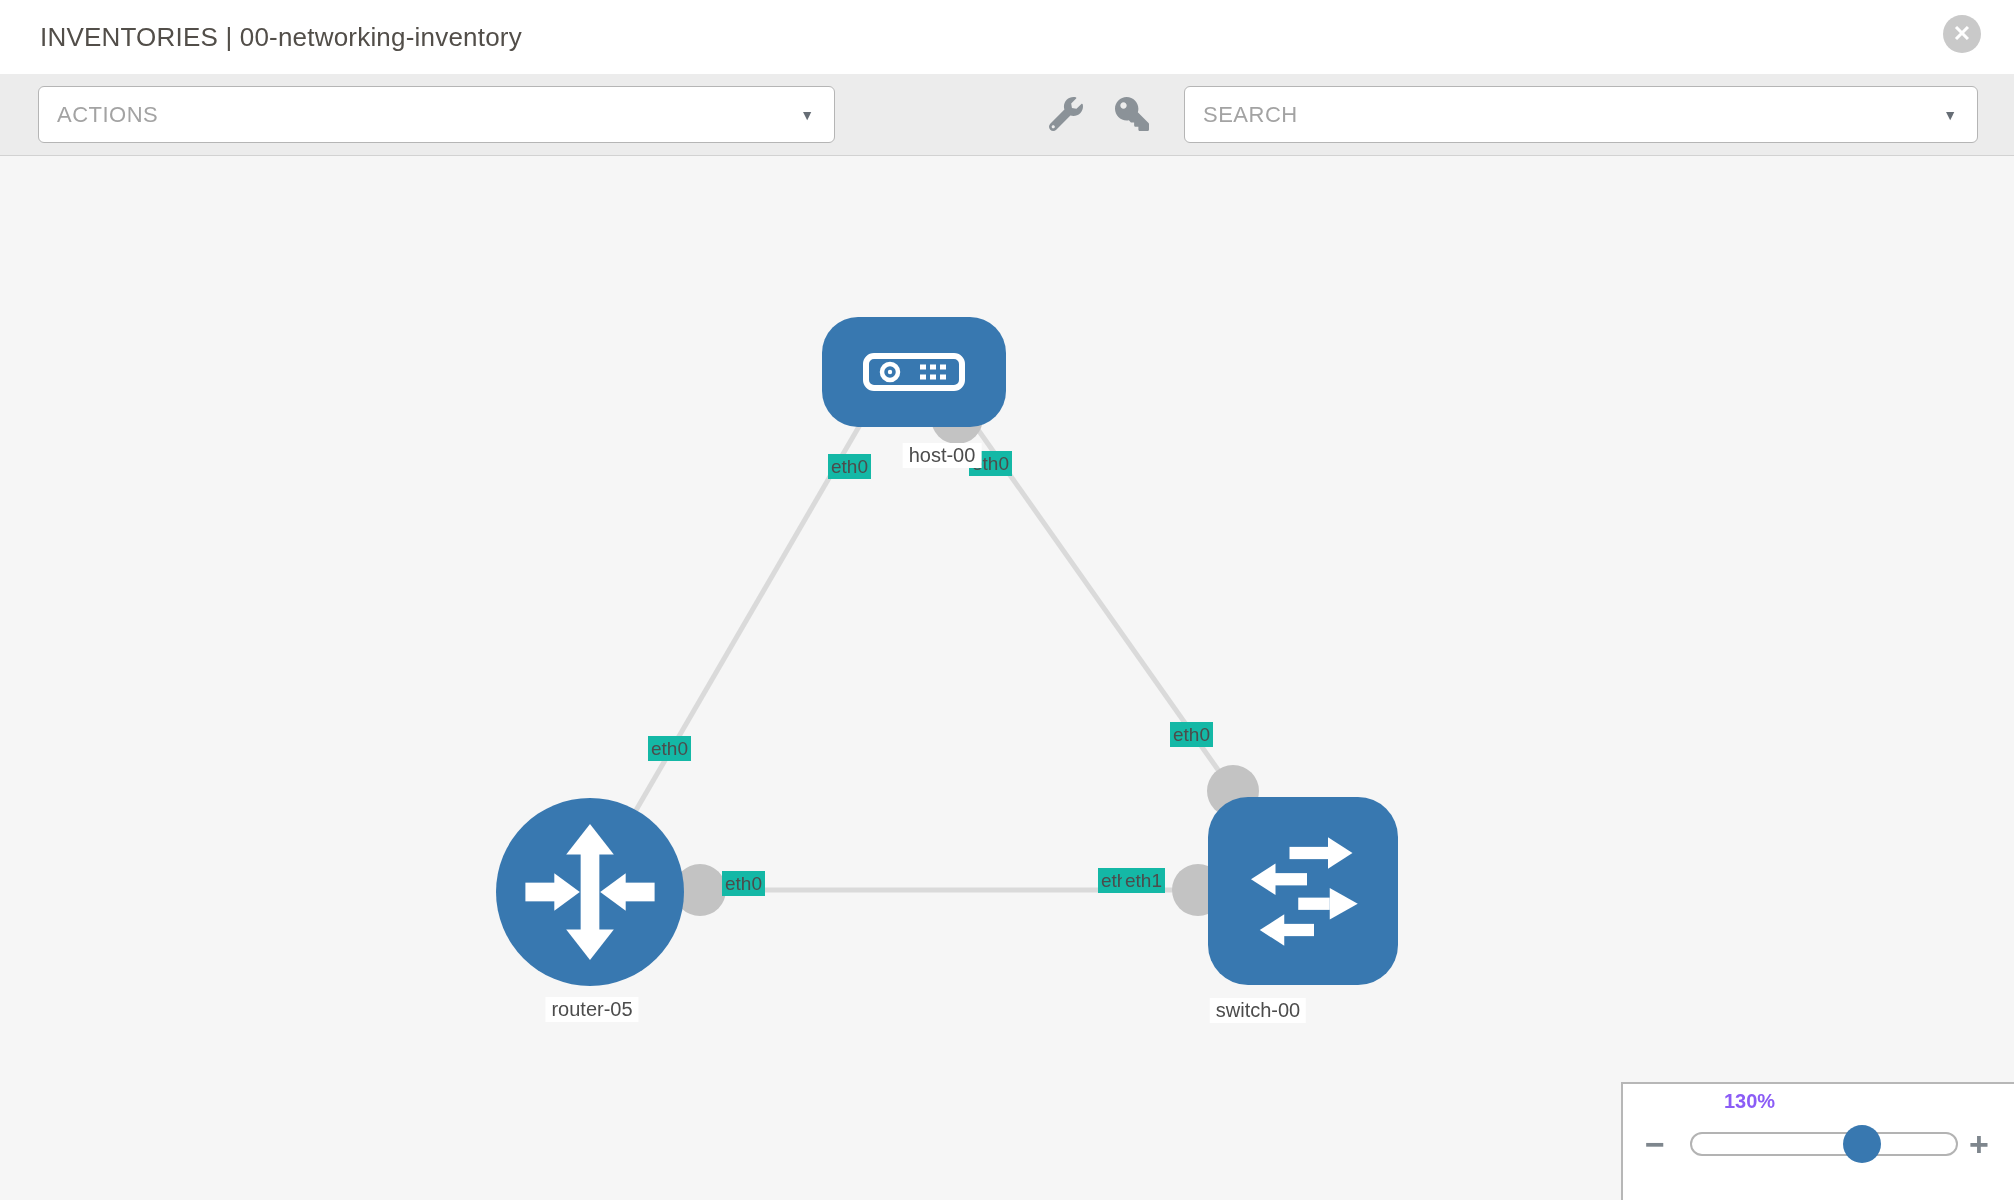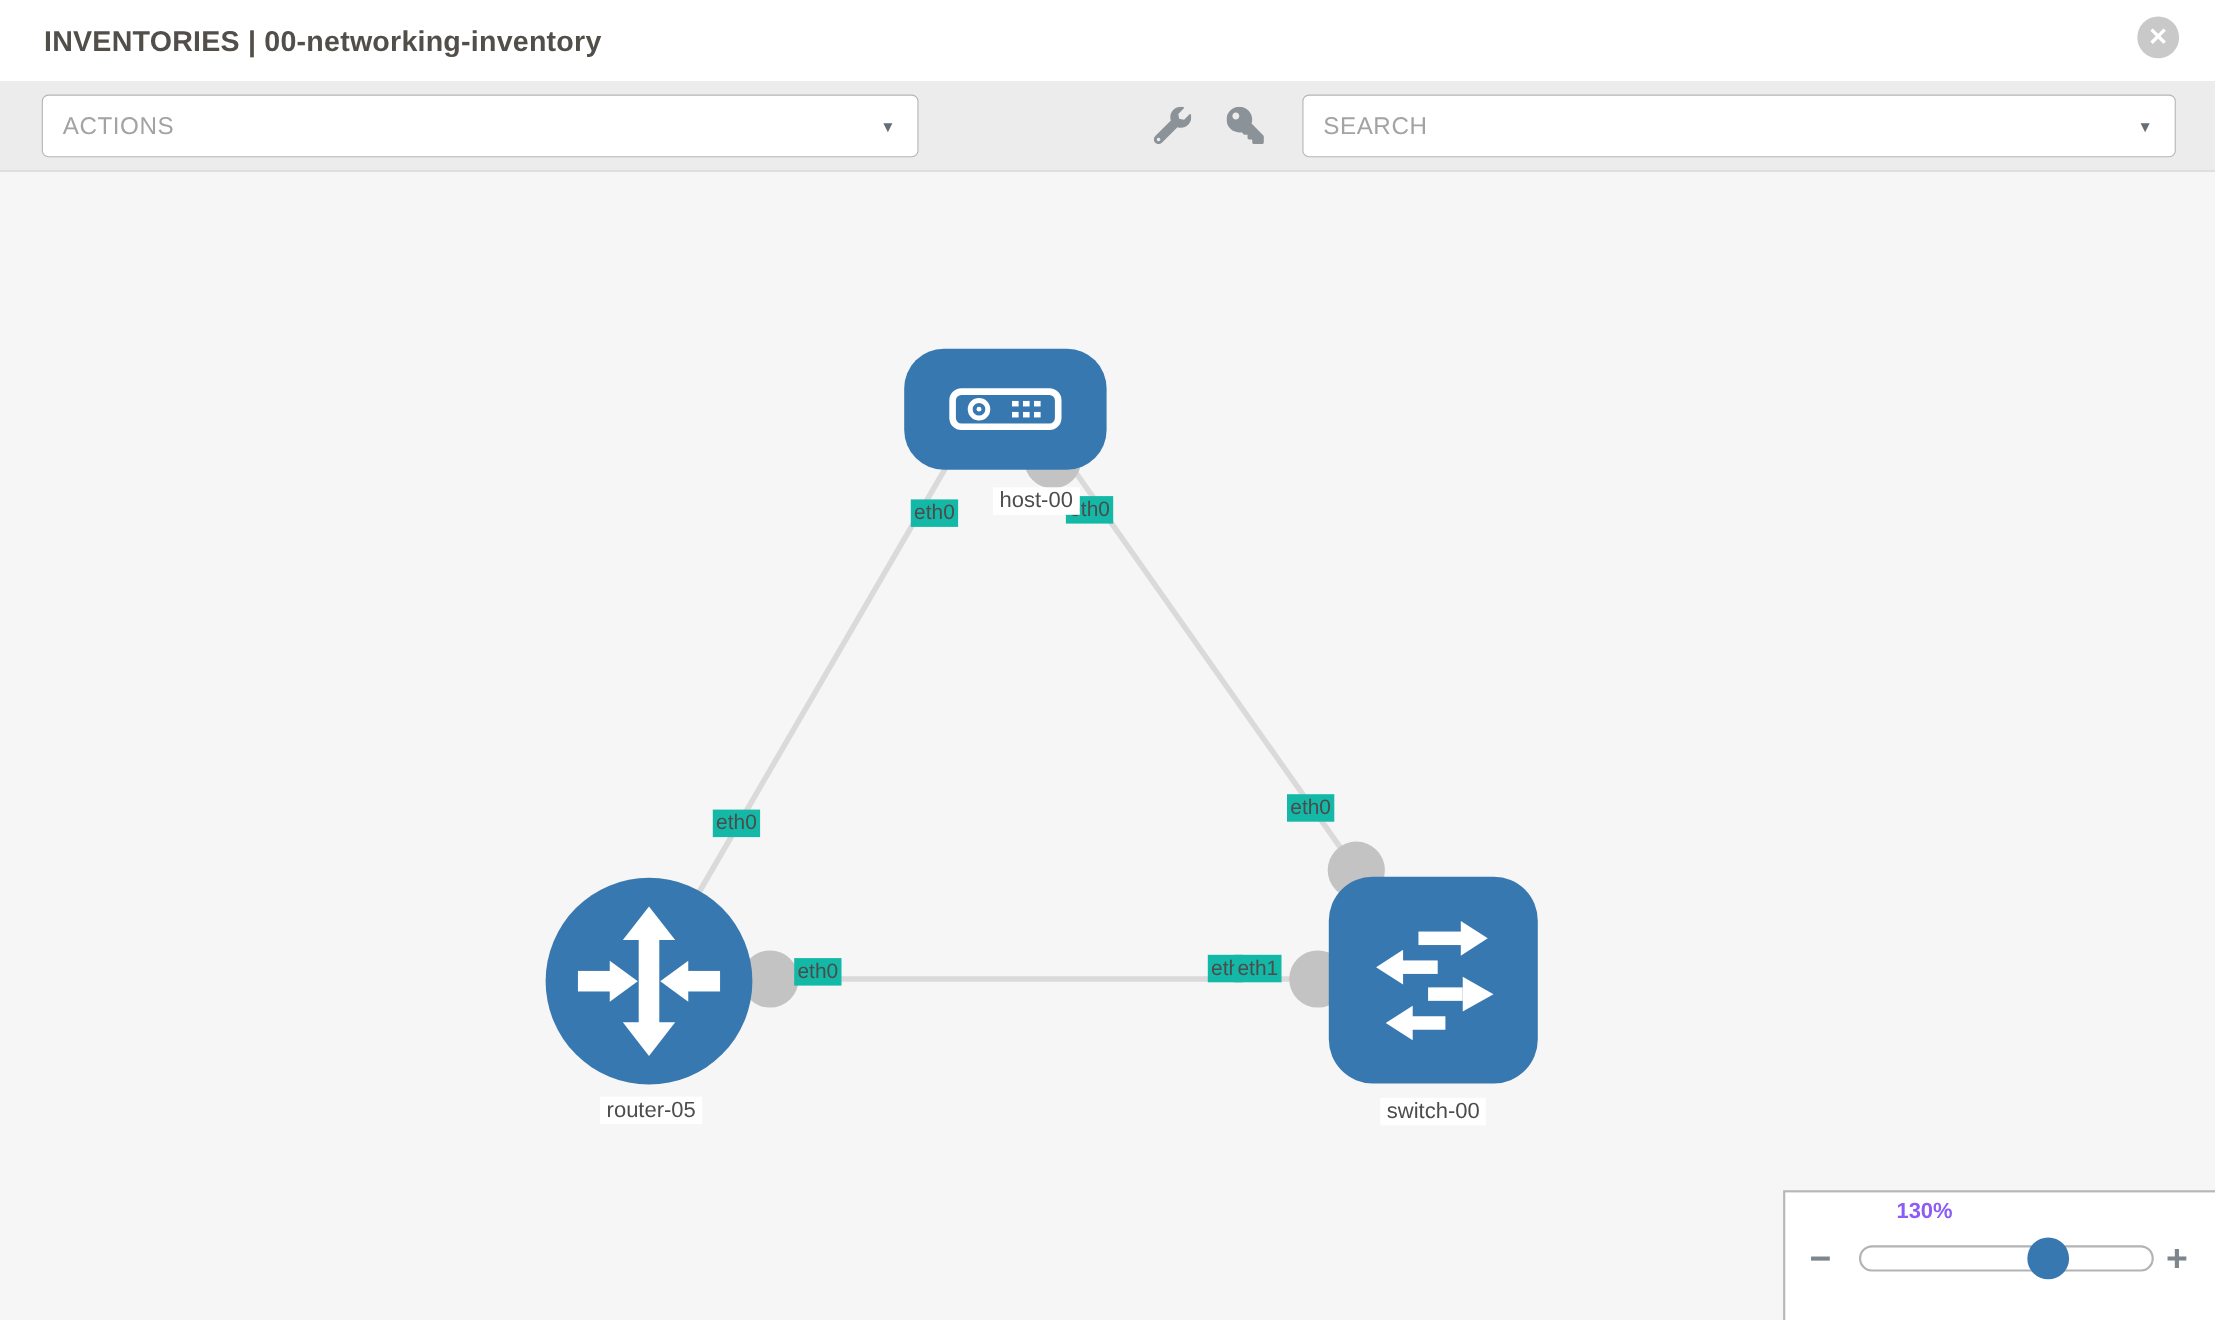--- a/index.html
+++ b/index.html
@@ -7,21 +7,21 @@
     position:relative;width:2014px;height:1200px;overflow:hidden;
     background:#f6f6f6;font-family:"Liberation Sans",sans-serif;
   }
   
   .header{
     position:absolute;left:0;top:0;width:2014px;height:74px;
     background:#ffffff;border-bottom:1px solid #e0e0e0;z-index:10;
   }
   .page-title{
     position:absolute;left:40px;top:0;height:74px;line-height:74px;
-    font-size:26px;font-weight:bold;color:#524e49;letter-spacing:.2px;
+    font-size:26px;font-weight:normal;color:#524e49;letter-spacing:.2px;
   }
   .close-btn{
     position:absolute;left:1943px;top:15px;width:38px;height:38px;border-radius:50%;
     background:#c9c9c9;color:#ffffff;font-size:22px;font-weight:bold;
     display:flex;align-items:center;justify-content:center;cursor:pointer;
   }
   
   .toolbar{
     position:absolute;left:0;top:74px;width:2014px;height:81px;
     background:#ececec;border-bottom:1px solid #d2d2d2;z-index:10;
@@ -166,21 +166,21 @@
       <rect x="47" y="53.5" width="18" height="7" fill="#ffffff"></rect>
       <polygon points="81,57 65,48 65,66" fill="#ffffff"></polygon>
       <rect x="38" y="68.5" width="18" height="7" fill="#ffffff"></rect>
       <polygon points="25,72 39,63 39,81" fill="#ffffff"></polygon>
     </svg>
   </span>
 </div>
 
 <div class="node-label" style="left:942px;top:443px;">host-00</div>
 <div class="node-label" style="left:592px;top:997px;">router-05</div>
-<div class="node-label" style="left:1303px;top:998px;">switch-00</div>
+<div class="node-label" style="left:1258px;top:998px;">switch-00</div>
 
 <div class="if-label" style="left:828px;top:454px;">eth0</div>
 <div class="if-label" style="left:969px;top:451px;">eth0</div>
 <div class="if-label" style="left:648px;top:736px;">eth0</div>
 <div class="if-label" style="left:722px;top:871px;">eth0</div>
 <div class="if-label" style="left:1170px;top:722px;">eth0</div>
 <div class="if-label clipped" style="left:1098px;top:868px;">eth1</div>
 <div class="if-label front" style="left:1122px;top:868px;">eth1</div>
 
 <div class="zoom-panel">

